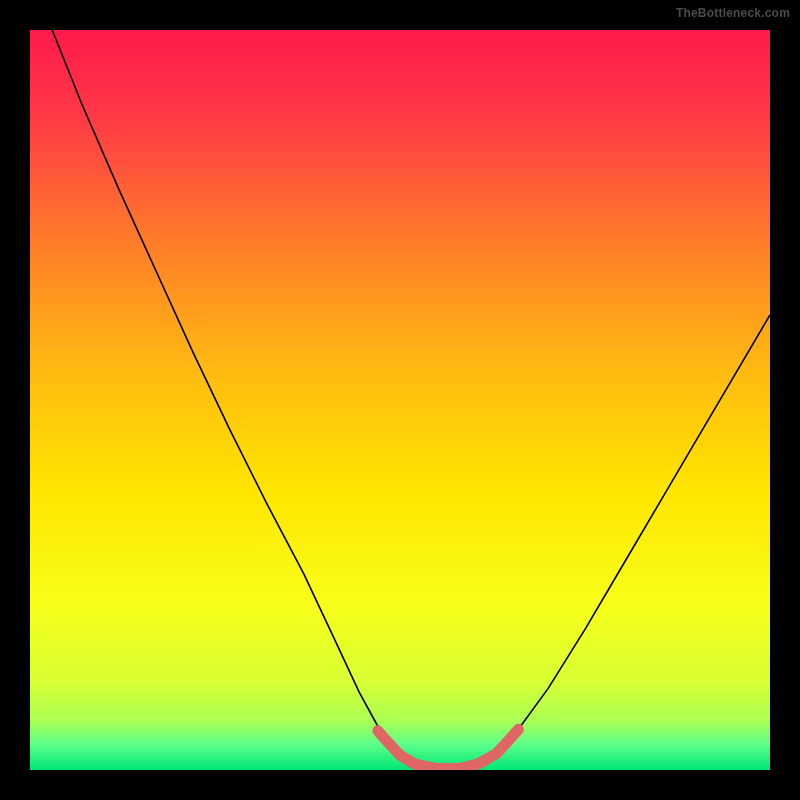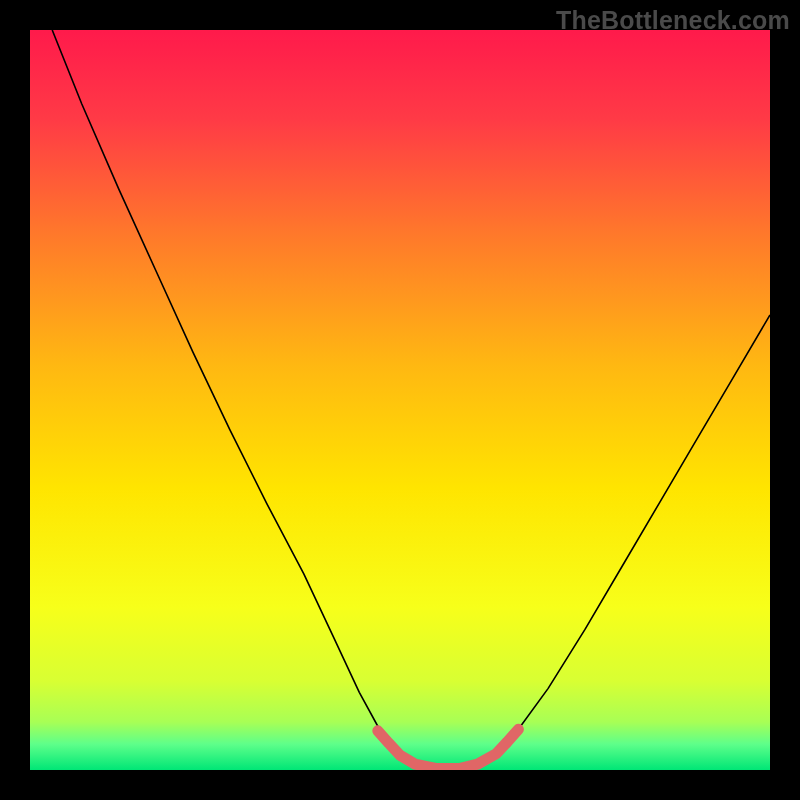--- a/index.html
+++ b/index.html
@@ -24,21 +24,21 @@
     left: 30px;
     top: 30px;
     width: 740px;
     height: 740px;
   }
   .watermark {
     position: absolute;
     top: 6px;
     right: 10px;
     color: #4a4a4a;
-    font-size: 25px;
+    font-size: 12px;
     font-weight: 600;
     letter-spacing: 0.2px;
     user-select: none;
   }
   svg { display: block; }
 </style>
 </head>
 <body>
 
 <div class="frame">

